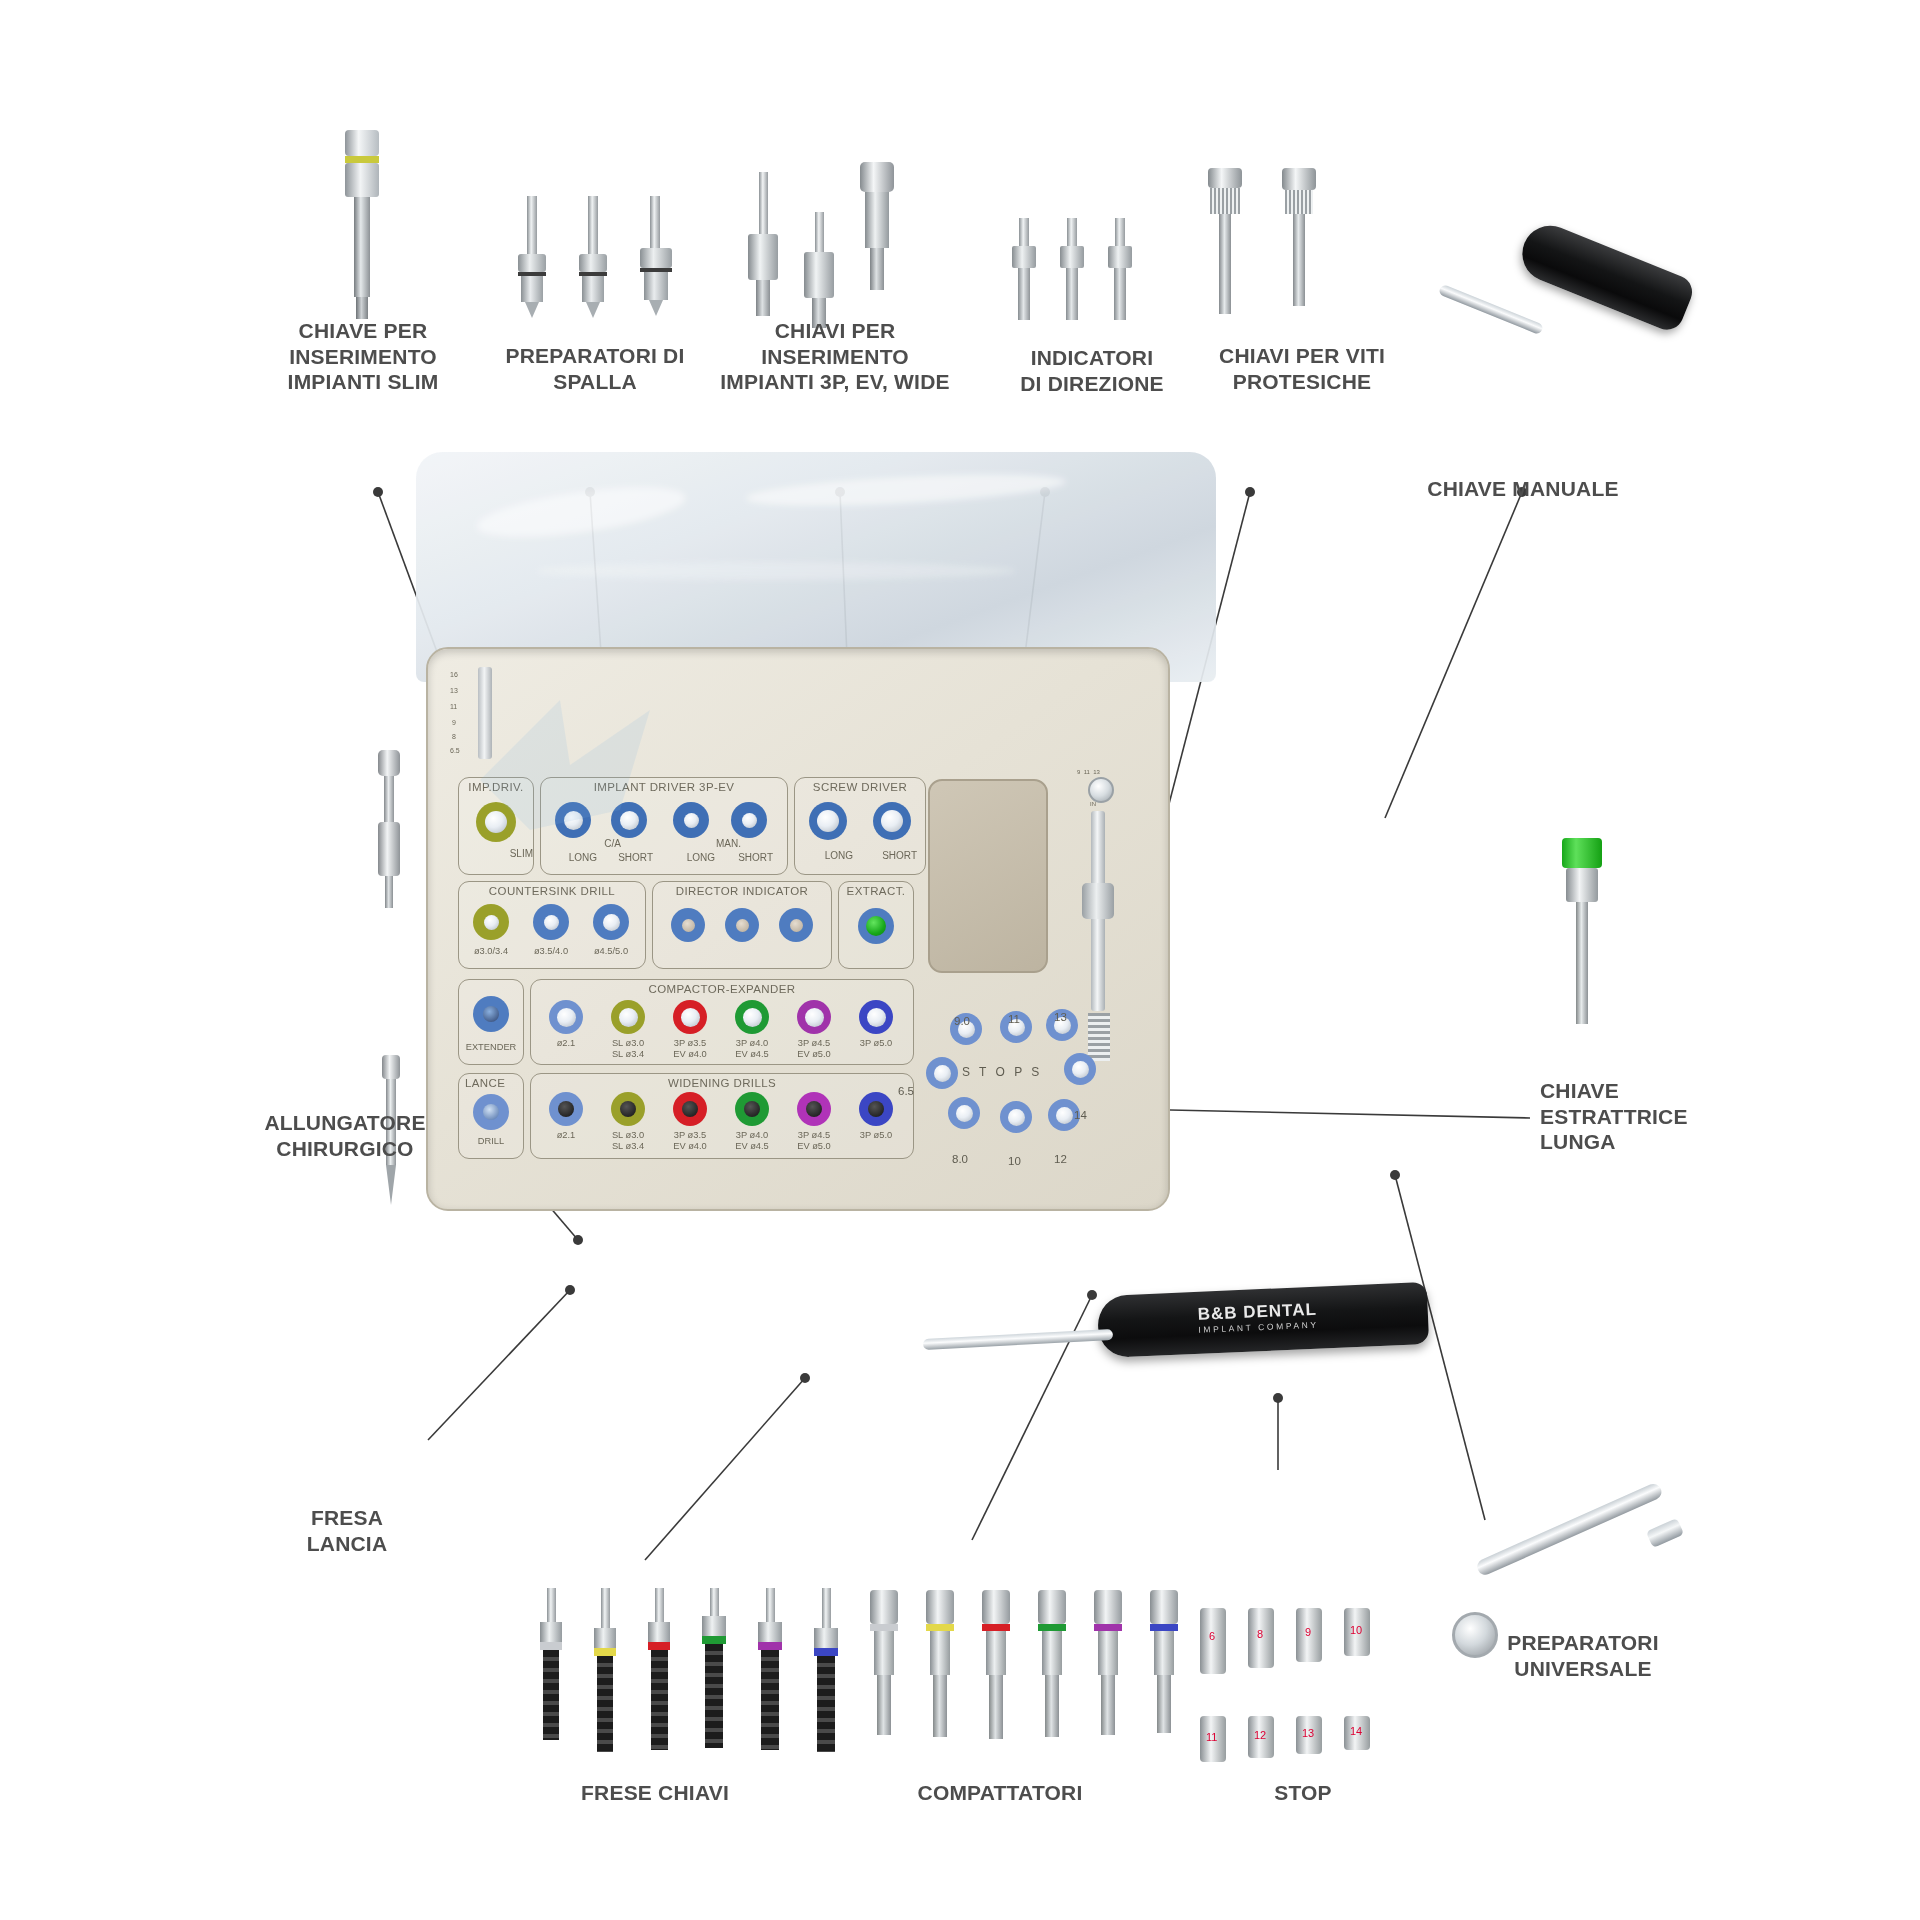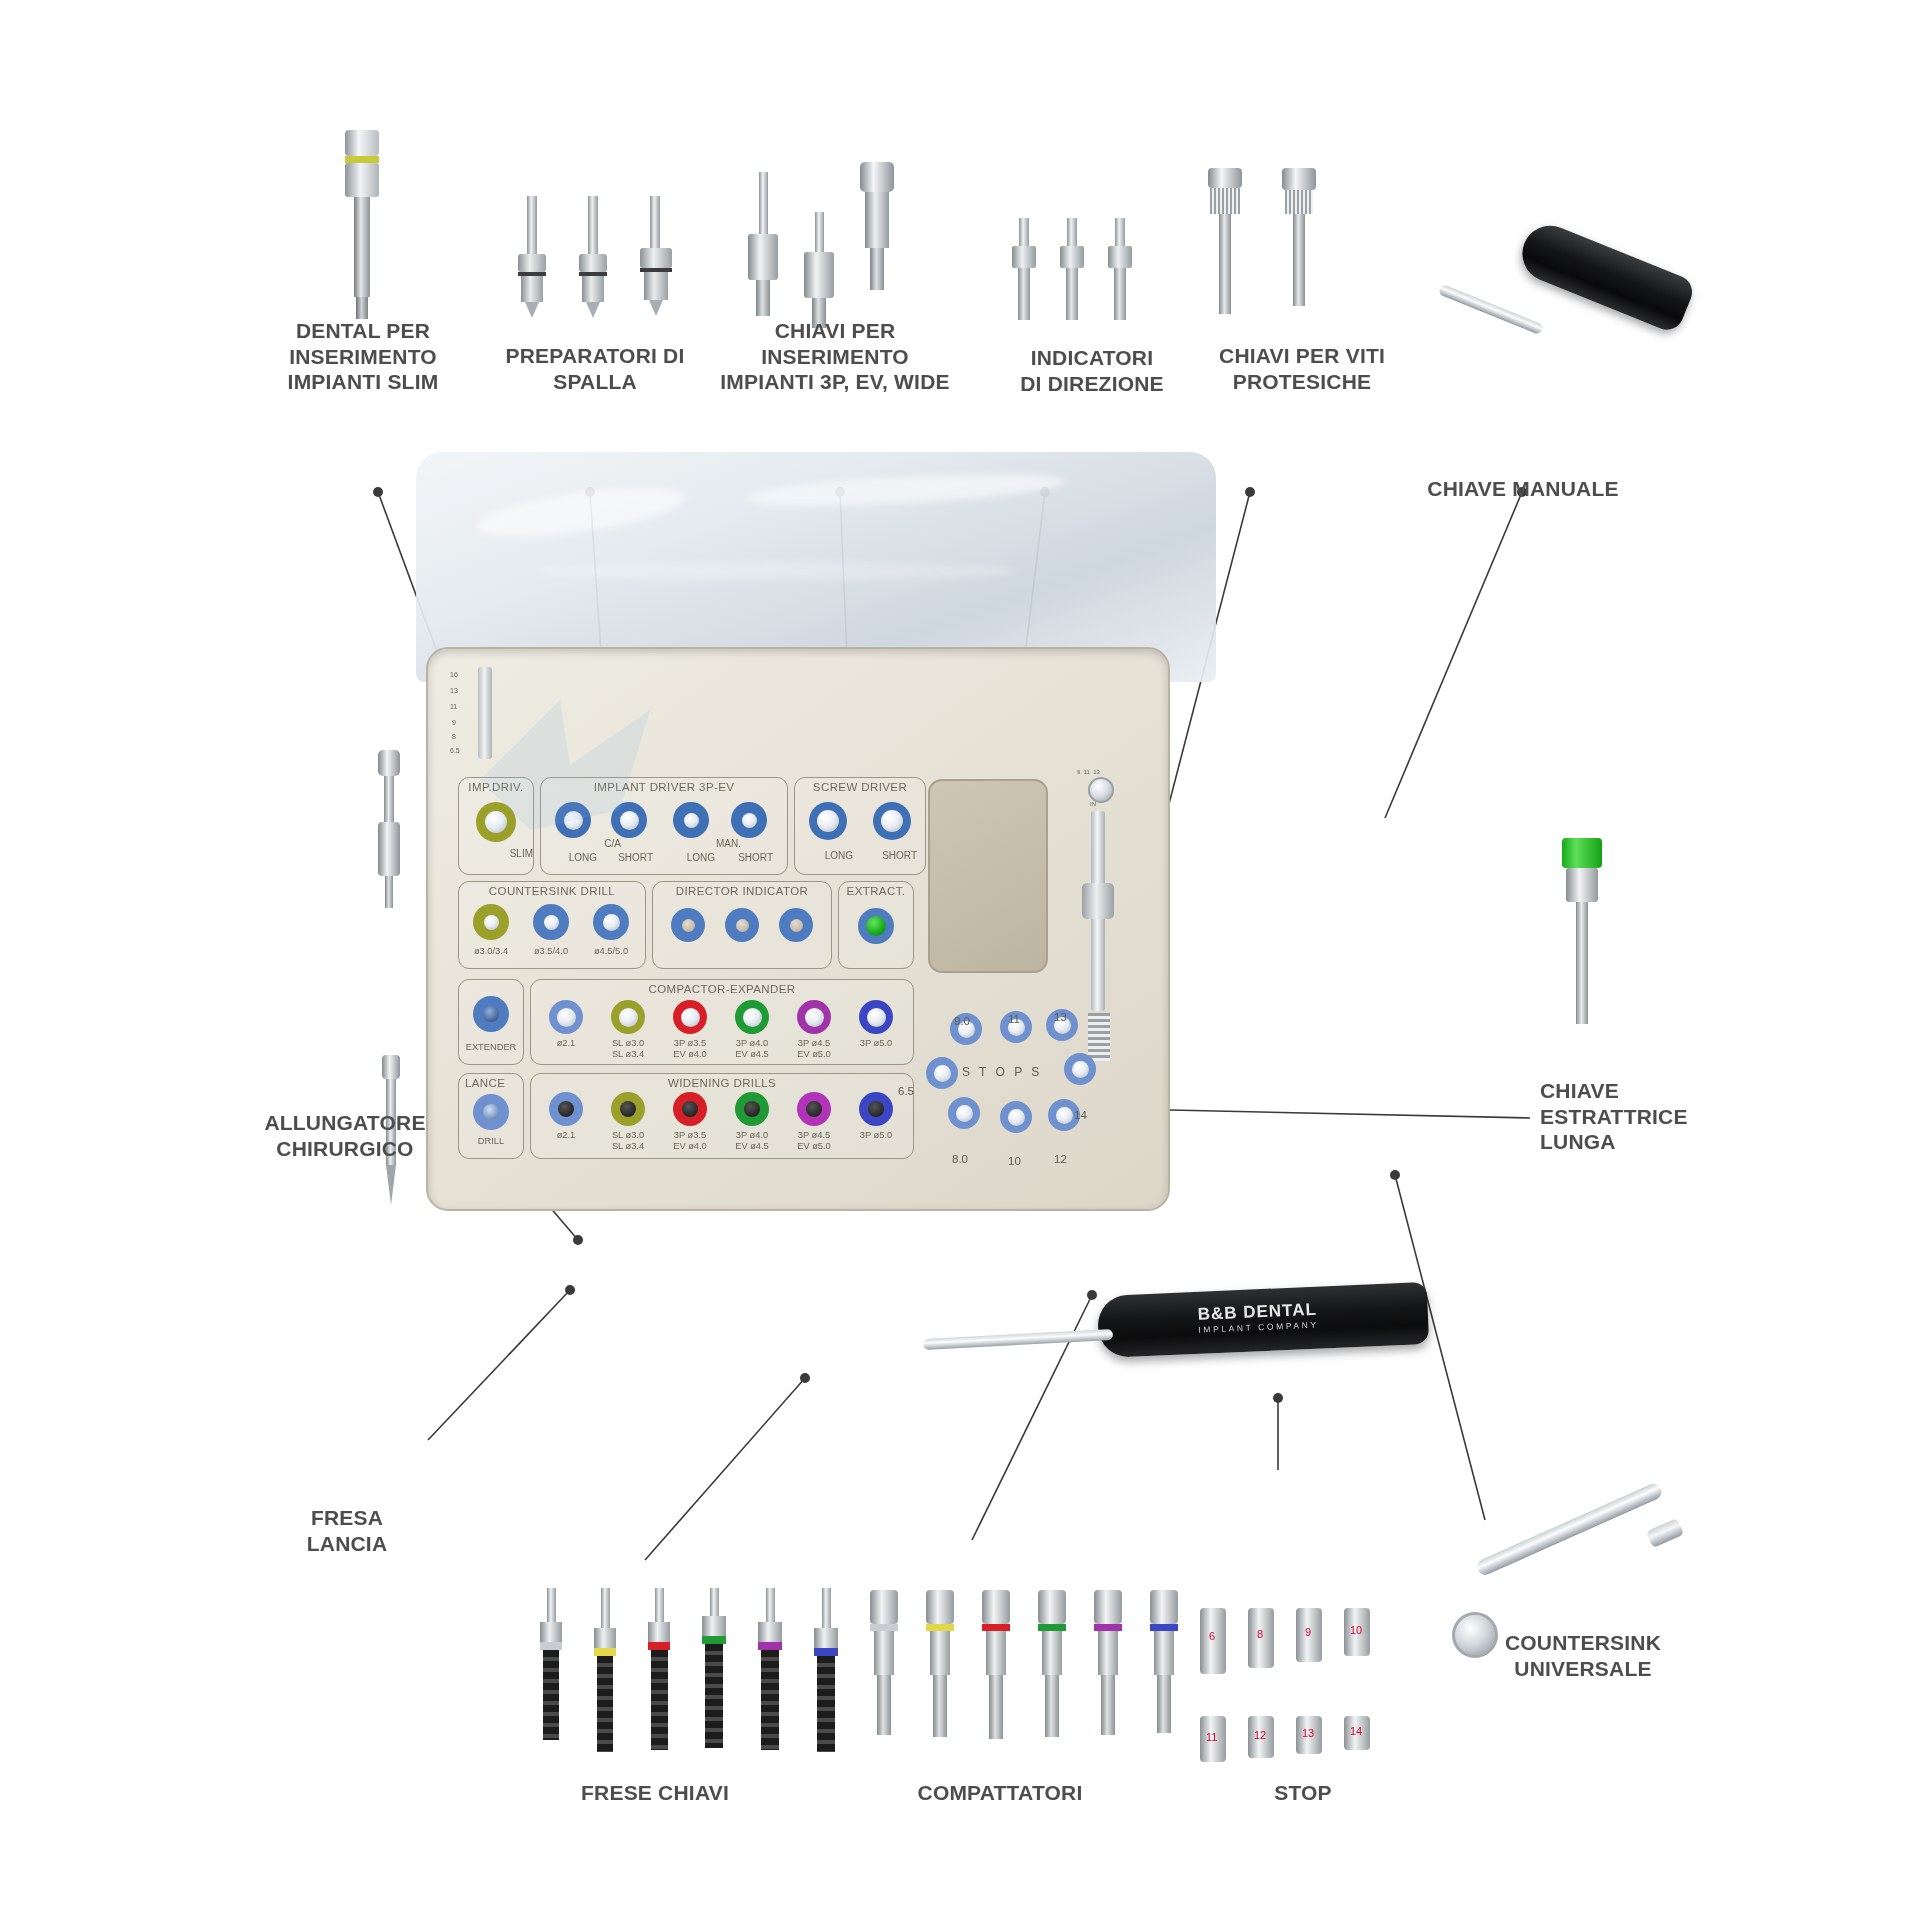--- a/index.html
+++ b/index.html
@@ -551,21 +551,21 @@
       </div>
 
     </div>
   </div>
 
   <svg id="wmShape" viewBox="0 0 330 150">
     <polygon points="10,90 90,10 100,75 180,20 150,120 60,140" fill="#7fb3e0" opacity="0.5"></polygon>
   </svg>
 
   <div class="callout" style="left:228px;top:318px;width:270px;">
-    <div>DENTAL PER</div>
+    <div>CHIAVE PER</div>
     <div>INSERIMENTO</div>
     <div>IMPIANTI SLIM</div>
   </div>
 
   <div class="callout" style="left:470px;top:343px;width:250px;">
     <div>PREPARATORI DI</div>
     <div>SPALLA</div>
   </div>
 
   <div class="callout" style="left:680px;top:318px;width:310px;">
@@ -598,21 +598,21 @@
     <div>LANCIA</div>
   </div>
 
   <div class="callout" style="left:1540px;top:1078px;width:210px;text-align:left;">
     <div>CHIAVE</div>
     <div>ESTRATTRICE</div>
     <div>LUNGA</div>
   </div>
 
   <div class="callout" style="left:1458px;top:1630px;width:250px;">
-    <div>COUNTERSINK</div>
+    <div>PREPARATORI</div>
     <div>UNIVERSALE</div>
   </div>
 
   <div class="callout" style="left:530px;top:1780px;width:250px;">
     <div>FRESE CHIAVI</div>
   </div>
 
   <div class="callout" style="left:880px;top:1780px;width:240px;">
     <div>COMPATTATORI</div>
   </div>

